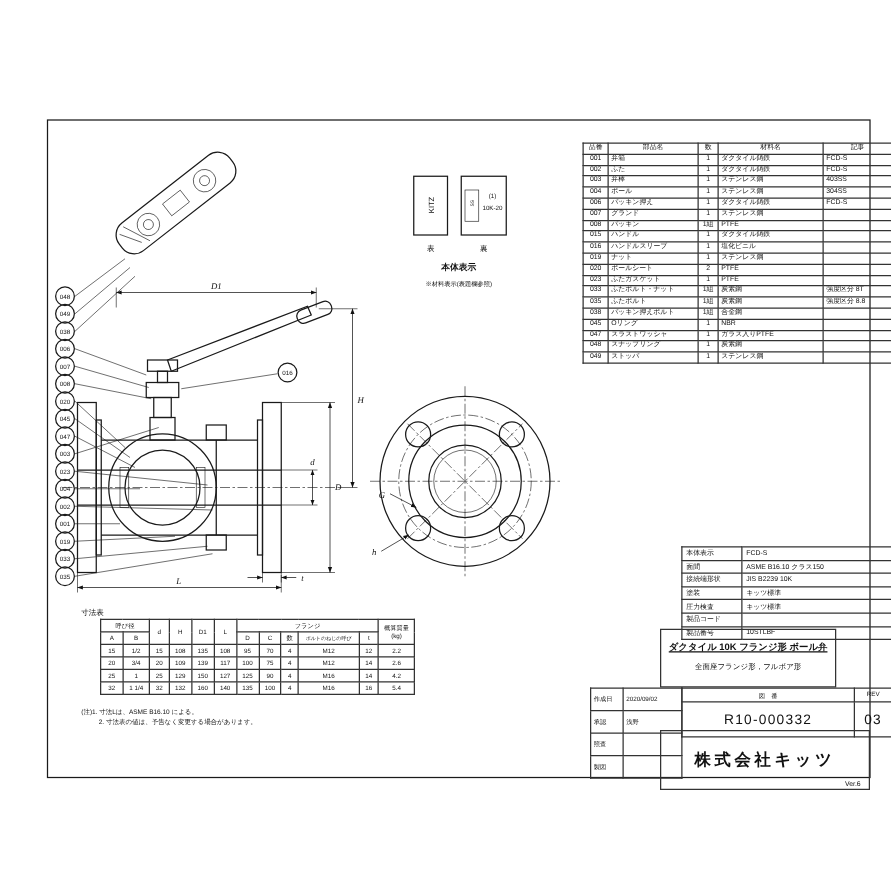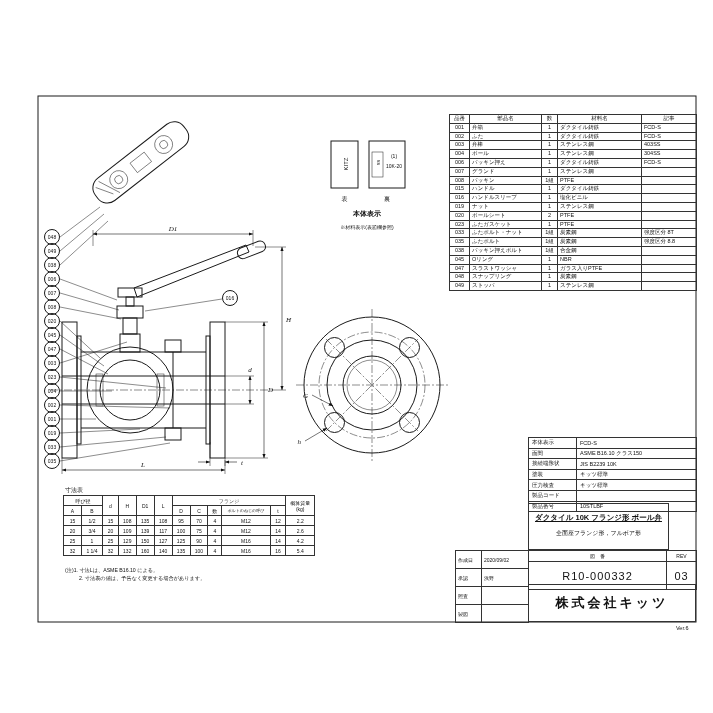--- a/index.html
+++ b/index.html
@@ -7,40 +7,40 @@
          font-family:"Liberation Sans",sans-serif;color:#111;}
   svg text{fill:#111;}
   .ln{fill:none;stroke:#1a1a1a;stroke-width:1;}
   .lt{fill:none;stroke:#1a1a1a;stroke-width:0.5;}
   .cl{fill:none;stroke:#1a1a1a;stroke-width:0.5;stroke-dasharray:8 2 2 2;}
   .dim{fill:none;stroke:#1a1a1a;stroke-width:0.6;marker-start:url(#arr);marker-end:url(#arr);}
   .dimh{fill:none;stroke:#1a1a1a;stroke-width:0.6;marker-end:url(#arr);}
   .t4{font-size:4px;} .t5{font-size:5px;} .t6{font-size:6px;} .t7{font-size:7px;font-weight:bold;}
   .ti{font-family:"Liberation Serif",serif;font-style:italic;font-size:7px;}
   .bt{font-size:5px;}
-  table{border-collapse:collapse;table-layout:fixed;}
+  table{border-collapse:collapse;table-layout:fixed;margin-left:17px;}
   th,td{border:0.6px solid #333;font-weight:normal;white-space:nowrap;overflow:hidden;}
   .parts{position:absolute;left:449px;top:114px;width:247px;font-size:5.5px;line-height:1.05;}
   .parts th,.parts td{padding:0.5px 2px;height:6.8px;text-align:left;}
   .parts th{text-align:center;}
   .parts td:nth-child(1),.parts td:nth-child(3){text-align:center;}
   .dimcap{position:absolute;left:65px;top:486px;font-size:6px;}
   .dimtbl{position:absolute;left:63px;top:495px;width:252px;font-size:5px;}
   .dimtbl th,.dimtbl td{padding:0.5px 1px;height:8px;text-align:center;}
   .notes{position:absolute;left:65px;top:566px;font-size:5.2px;line-height:1.6;}
   .specs{position:absolute;left:528px;top:437px;width:168px;font-size:5.5px;}
   .specs td{padding:1px 3px;height:7.6px;}
   .titlearea{position:absolute;left:528px;top:503px;width:141px;height:47px;border:0.8px solid #333;
              box-sizing:border-box;text-align:center;}
   .tb-title{display:block;margin-top:9px;font-size:7.5px;font-weight:bold;text-decoration:underline;}
   .tb-sub{display:block;margin-top:6px;font-size:6px;}
   .zuban{position:absolute;left:528px;top:550px;width:168px;height:34px;}
   .zuban .zh td{height:8px;font-size:5px;text-align:center;}
   .zuban .zv td{height:25px;font-size:11px;text-align:center;letter-spacing:1px;}
-  .company{position:absolute;left:528px;top:584px;width:168px;height:38px;border:0.8px solid #333;
+  .company{position:absolute;left:528px;top:584px;width:168px;height:48px;border:0.8px solid #333;
            box-sizing:border-box;display:flex;align-items:center;justify-content:center;
            font-size:13px;font-weight:bold;letter-spacing:3px;}
   .approvals{position:absolute;left:455px;top:550px;width:73px;height:72px;font-size:5px;}
   .approvals td{padding:0 2px;height:17px;}
   .ver{position:absolute;left:676px;top:625px;font-size:5.5px;}
 </style>
 </head>
 <body>
 
 <div class="sheet">

